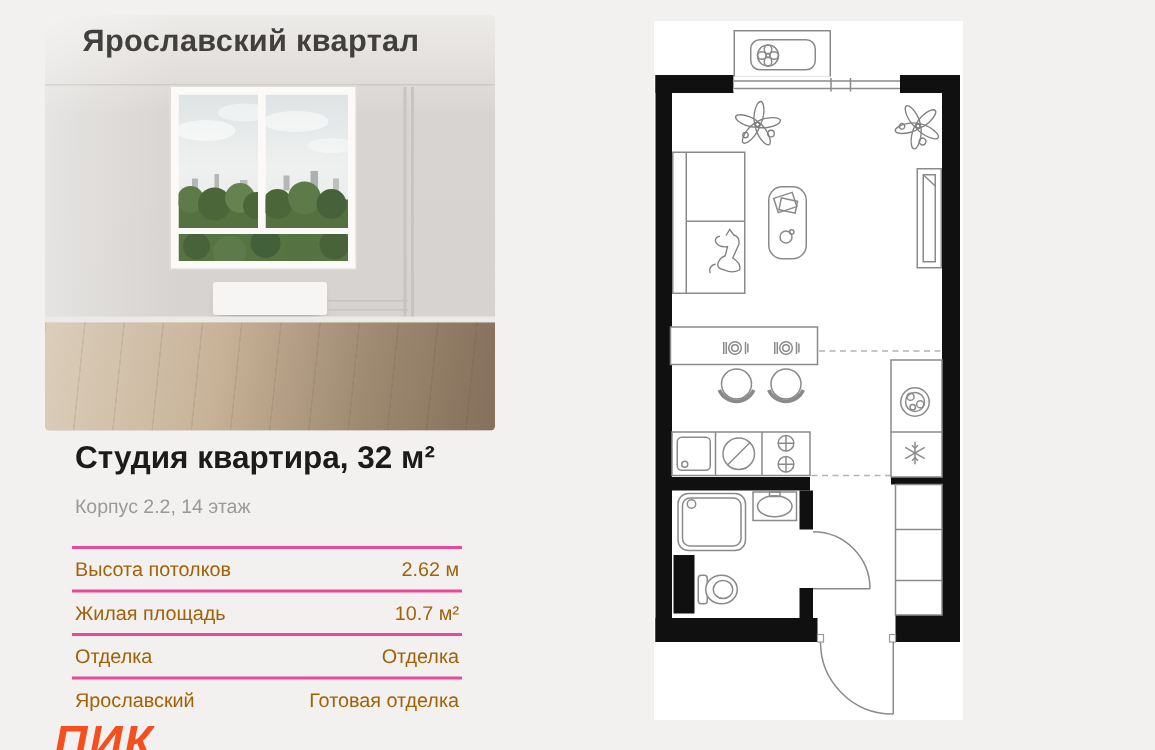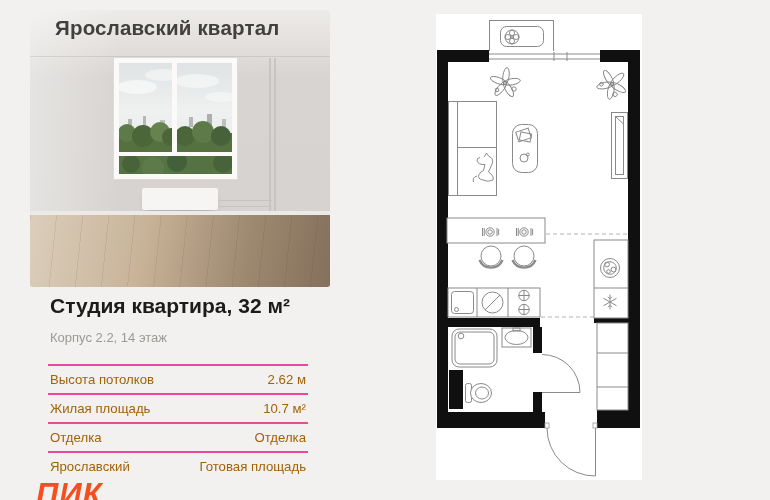--- a/index.html
+++ b/index.html
@@ -111,21 +111,21 @@
     <div class="specrow">
       <span>Жилая площадь</span>
       <span class="v">10.7 м²</span>
     </div>
     <div class="specrow">
       <span>Отделка</span>
       <span class="v">Отделка</span>
     </div>
     <div class="specrow">
       <span>Ярославский</span>
-      <span class="v">Готовая площадь</span>
+      <span class="v">Готовая отделка</span>
     </div>
   </div>
 
   <div class="logo">
     <span>ПИК</span>
   </div>
 
   <svg class="plan" width="770" height="500" viewBox="0 0 770 500">
     <defs>
       <g id="plantShape" stroke="#808080" fill="none" stroke-width="0.9">

